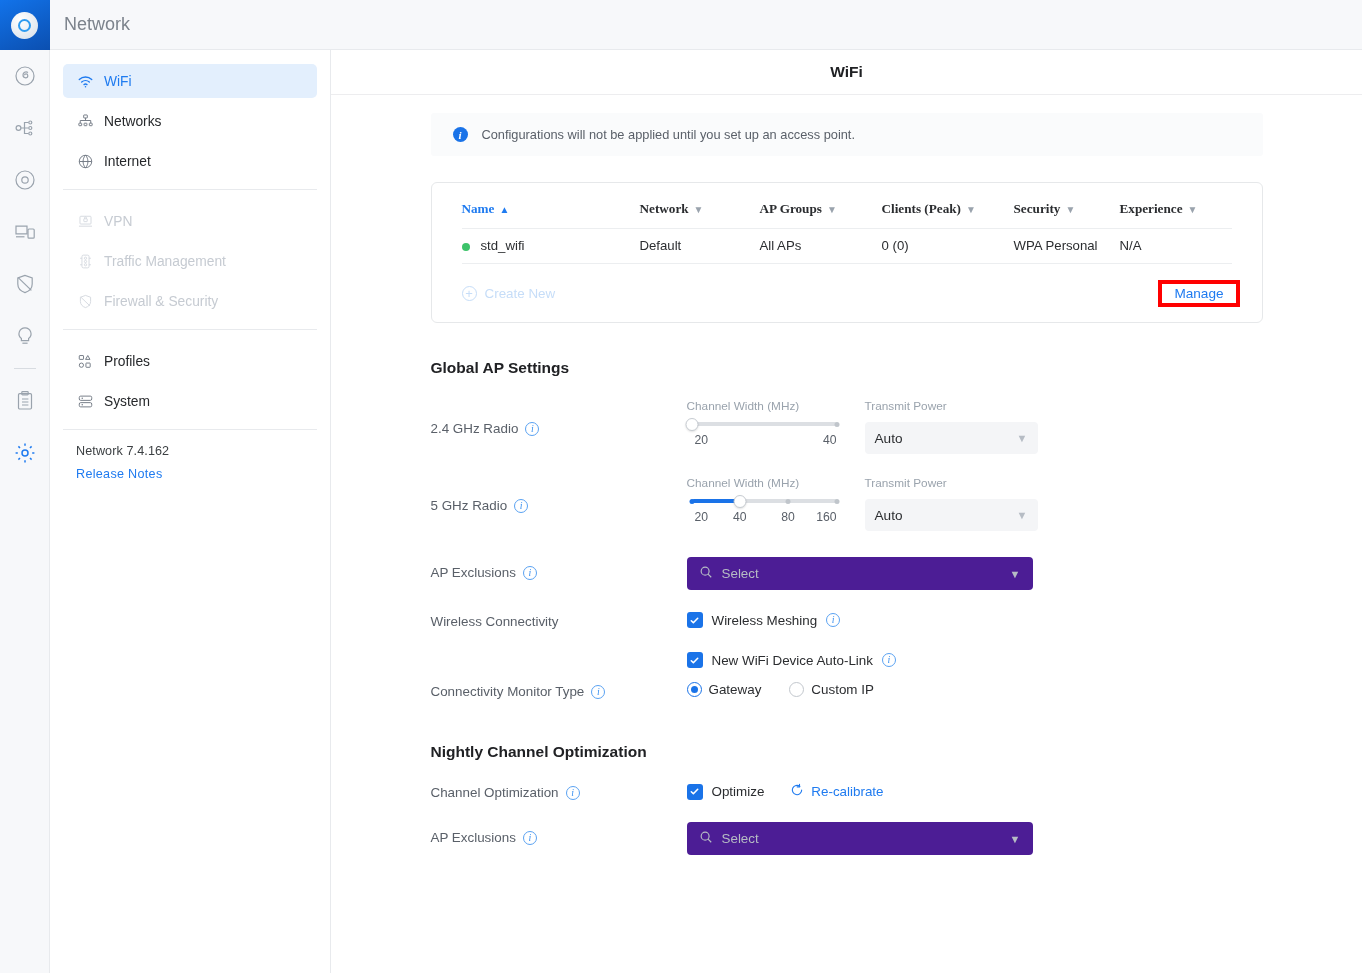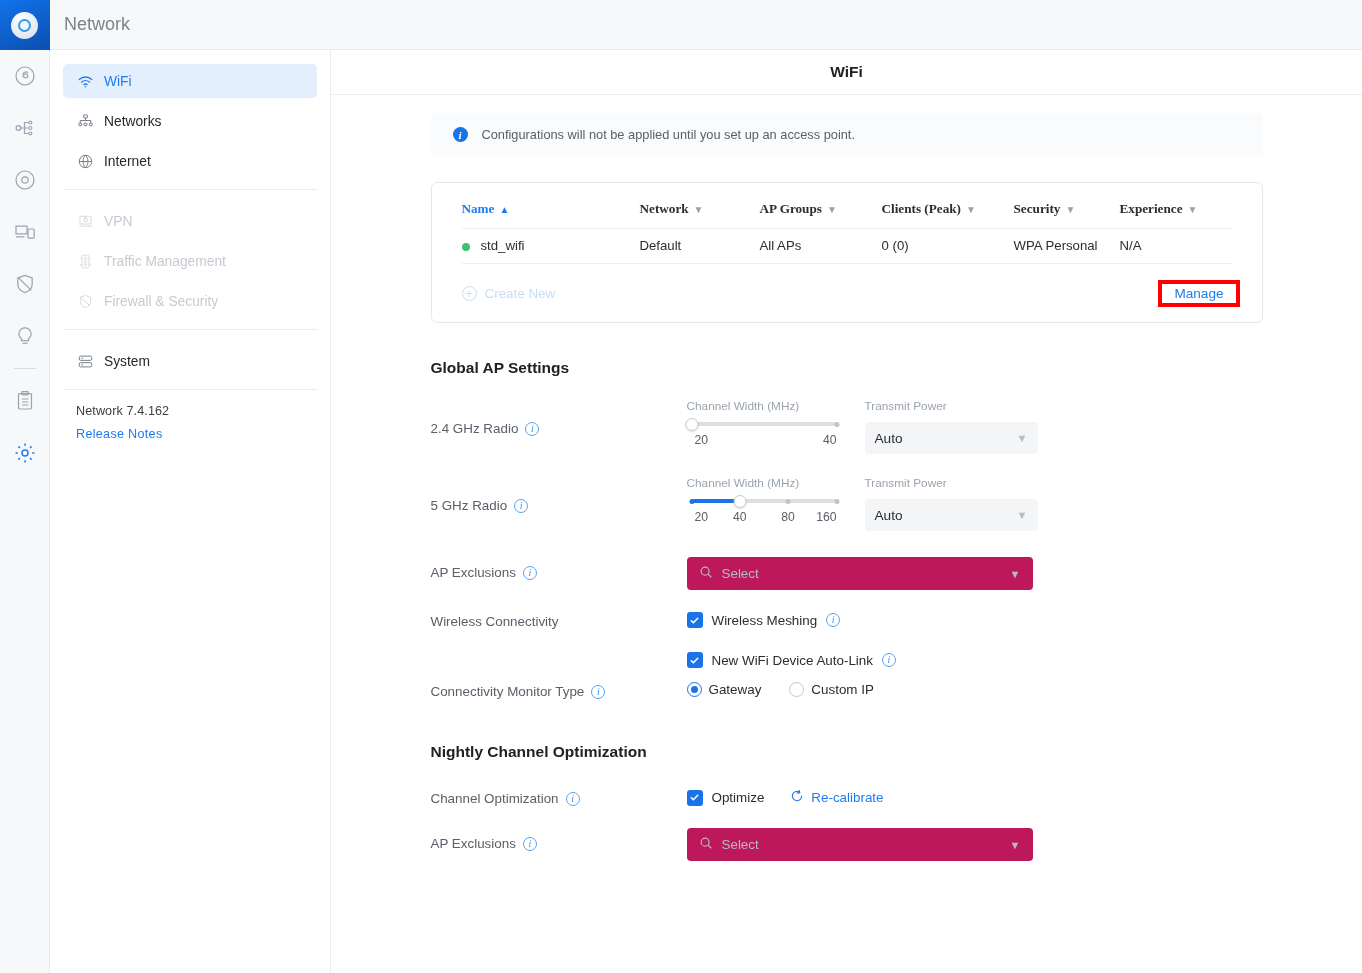--- a/index.html
+++ b/index.html
@@ -186,21 +186,21 @@
   }
   .sel-col { width: 173px; }
   .sel-box {
     height: 32px; background: #f4f5f7; border-radius: 4px;
     display: flex; align-items: center; padding: 0 10px; justify-content: space-between;
     font-size: 13.6px; color: #2b2d30; cursor: pointer;
   }
   .chev { color: #b6bcc4; font-size: 11px; }
 
   .select-wide {
-    width: 346px; height: 33px; background: #be185d; border-radius: 4px;
+    width: 346px; height: 33px; background: #4c1d95; border-radius: 4px;
     display: flex; align-items: center; padding: 0 12px; gap: 9px; cursor: pointer;
   }
   .select-wide .ph { font-size: 13.4px; color: #b6bcc4; flex: 1 1 auto; }
 
   
   .cbx {
     width: 16px; height: 16px; border-radius: 3px; background: #1a73e8;
     display: inline-flex; align-items: center; justify-content: center;
     flex: 0 0 16px; cursor: pointer;
   }
@@ -364,20 +364,31 @@
           <svg width="17" height="17" viewBox="0 0 24 24" fill="none" stroke="currentColor" stroke-width="1.3">
             <path d="M12 3.4 4.8 6v6.1c0 4 3 7.2 7.2 8.5 4.2-1.3 7.2-4.5 7.2-8.5V6z"></path>
             <path d="M5.4 5.8 18.2 18.2"></path>
           </svg>
         </span>
         <span>Firewall &amp; Security</span>
       </div>
 
       <div class="side-divider"></div>
 
+      <div class="side-item">
+        <span class="ic">
+          <svg width="17" height="17" viewBox="0 0 24 24" fill="none" stroke="currentColor" stroke-width="1.3">
+            <rect x="3.2" y="3.6" width="6" height="5.4" rx=".7"></rect>
+            <path d="M15.2 3.6l3.1 5.4h-6.2z"></path>
+            <circle cx="6.2" cy="17.2" r="3"></circle>
+            <rect x="12.6" y="14.2" width="6" height="6" rx=".7"></rect>
+          </svg>
+        </span>
+        <span>Profiles</span>
+      </div>
 
       <div class="side-item">
         <span class="ic">
           <svg width="17" height="17" viewBox="0 0 24 24" fill="none" stroke="currentColor" stroke-width="1.3">
             <rect x="3.2" y="4.4" width="17.6" height="6" rx="2"></rect>
             <rect x="3.2" y="13.6" width="17.6" height="6" rx="2"></rect>
             <circle cx="7.4" cy="7.4" r="1" fill="currentColor" stroke="none"></circle>
             <circle cx="7.4" cy="16.6" r="1" fill="currentColor" stroke="none"></circle>
           </svg>
         </span>
@@ -585,21 +596,21 @@
                 <span class="radio off"></span>
                 <span>Custom IP</span>
               </div>
             </div>
           </div>
         </div>
 
         <div class="section">
           <div class="sec-title nightly">Nightly Channel Optimization</div>
 
-          <div class="row" style="margin-top:28px">
+          <div class="row" style="margin-top:22px">
             <div class="lbl">
               <span>Channel Optimization</span>
               <span class="info-i">i</span>
             </div>
             <div style="display:flex;align-items:center">
               <div class="optrow">
                 <span class="cbx">
                   <svg width="11" height="11" viewBox="0 0 24 24" fill="none" stroke="#fff" stroke-width="3.4" stroke-linecap="round" stroke-linejoin="round">
                       <path d="M5 12.5l4.5 4.5L19 7"></path>
                     </svg>

